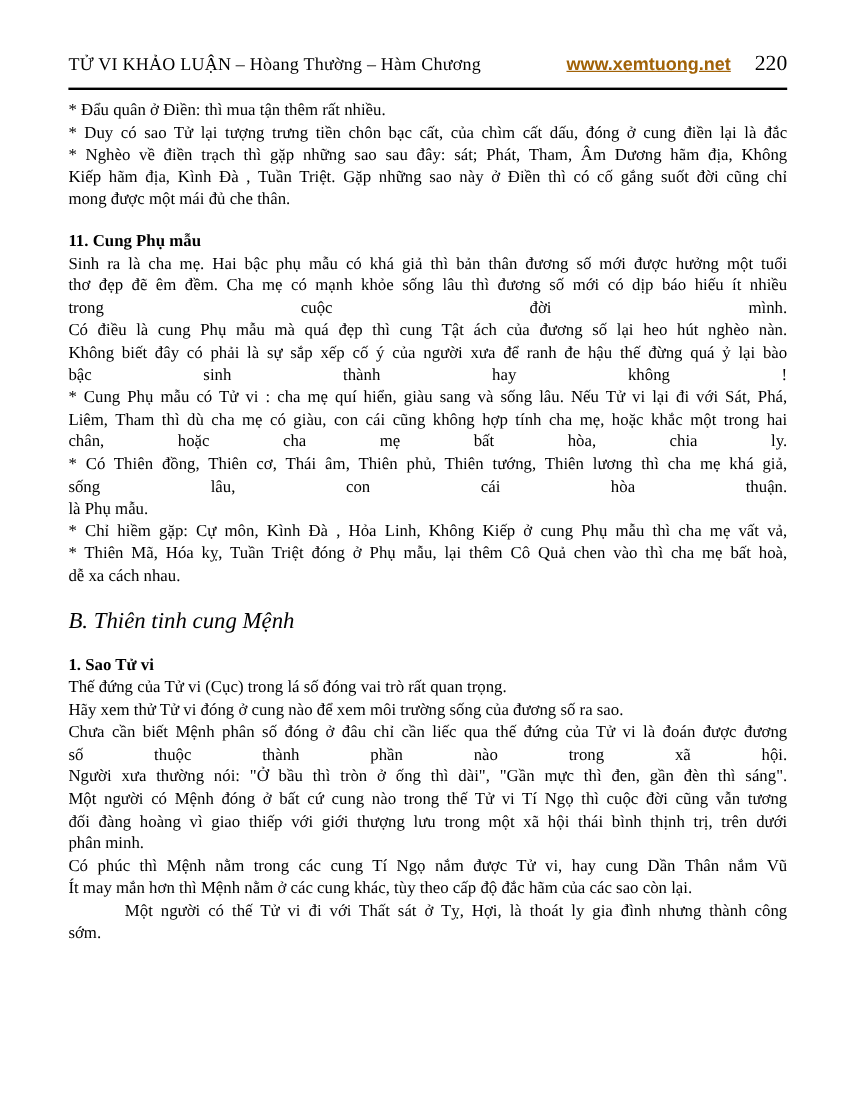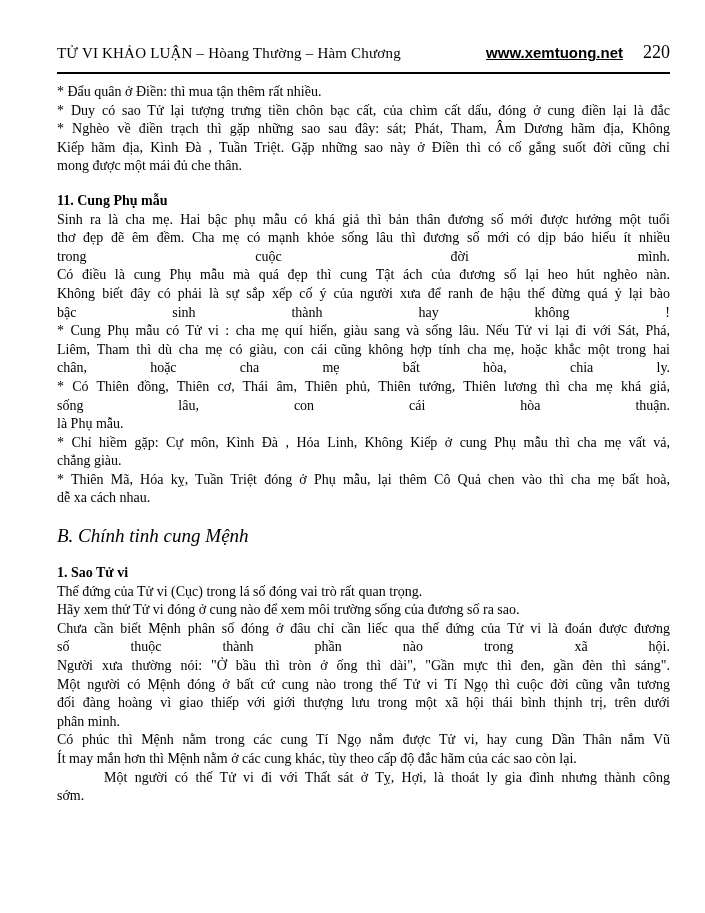--- a/index.html
+++ b/index.html
@@ -3,21 +3,21 @@
 <meta charset="utf-8">
 <style>
   html, body { margin: 0; padding: 0; }
   body {
     width: 705px; height: 913px;
     background: #ffffff;
     font-family: "Liberation Serif", serif;
     color: #000000;
     overflow: hidden;
   }
-  .page { padding: 42px 35px 0 57px; box-sizing: border-box; width: 705px; height: 913px; }
+  .page { padding: 42px 49px 0 57px; box-sizing: border-box; width: 705px; height: 913px; }
   .hdr {
     display: flex;
     align-items: baseline;
     font-size: 15px;
     line-height: 20px;
     white-space: nowrap;
   }
   .hdr-title { flex: 1 1 auto; letter-spacing: 0.2px; }
   .hdr-link {
     font-family: "Liberation Sans", sans-serif;
@@ -46,21 +46,21 @@
     line-height: 24px;
   }
   .spacer { width: 100%; }
 </style>
 </head>
 <body>
 
 <div class="page">
   <div class="hdr">
     <span class="hdr-title">TỬ VI KHẢO LUẬN – Hòang Thường – Hàm Chương</span>
-    <a class="hdr-link" style="color: #000000;">www.xemtuong.net</a>
+    <a class="hdr-link" style="color: #a16207;">www.xemtuong.net</a>
     <span class="hdr-page">220</span>
   </div>
   <hr class="rule">
   <div class="doc">
       <div class="line body">* Đẩu quân ở Điền: thì mua tận thêm rất nhiều.</div>
       <div class="line body fill">* Duy có sao Tử lại tượng trưng tiền chôn bạc cất, của chìm cất dấu, đóng ở cung điền lại là đắc</div>
       <div class="line body fill">* Nghèo về điền trạch thì gặp những sao sau đây: sát; Phát, Tham, Âm Dương hãm địa, Không</div>
       <div class="line body fill">Kiếp hãm địa, Kình Đà , Tuần Triệt. Gặp những sao này ở Điền thì có cố gắng suốt đời cũng chỉ</div>
       <div class="line body">mong được một mái đủ che thân.</div>
       <div class="spacer" style="height: 16px;"></div>
@@ -71,25 +71,24 @@
       <div class="line body fill">Có điều là cung Phụ mẫu mà quá đẹp thì cung Tật ách của đương số lại heo hút nghèo nàn.</div>
       <div class="line body fill">Không biết đây có phải là sự sắp xếp cố ý của người xưa để ranh đe hậu thế đừng quá ỷ lại bào</div>
       <div class="line body fill">bậc sinh thành hay không !</div>
       <div class="line body fill">* Cung Phụ mẫu có Tử vi : cha mẹ quí hiển, giàu sang và sống lâu. Nếu Tử vi lại đi với Sát, Phá,</div>
       <div class="line body fill">Liêm, Tham thì dù cha mẹ có giàu, con cái cũng không hợp tính cha mẹ, hoặc khắc một trong hai</div>
       <div class="line body fill">chân, hoặc cha mẹ bất hòa, chia ly.</div>
       <div class="line body fill">* Có Thiên đồng, Thiên cơ, Thái âm, Thiên phủ, Thiên tướng, Thiên lương thì cha mẹ khá giả,</div>
       <div class="line body fill">sống lâu, con cái hòa thuận.</div>
       <div class="line body">là Phụ mẫu.</div>
       <div class="line body fill">* Chỉ hiềm gặp: Cự môn, Kình Đà , Hỏa Linh, Không Kiếp ở cung Phụ mẫu thì cha mẹ vất vả,</div>
-      <div class="line body">chẳng giàu.</div>
       <div class="line body fill">* Thiên Mã, Hóa kỵ, Tuần Triệt đóng ở Phụ mẫu, lại thêm Cô Quả chen vào thì cha mẹ bất hoà,</div>
       <div class="line body">dễ xa cách nhau.</div>
       <div class="spacer" style="height: 16px;"></div>
-      <div class="line chapter">B. Chính tinh cung Mệnh</div>
+      <div class="line chapter">B. Thiên tinh cung Mệnh</div>
       <div class="spacer" style="height: 16px;"></div>
       <div class="line heading">1. Sao Tử vi</div>
       <div class="line body">Thế đứng của Tử vi (Cục) trong lá số đóng vai trò rất quan trọng.</div>
       <div class="line body">Hãy xem thử Tử vi đóng ở cung nào để xem môi trường sống của đương số ra sao.</div>
       <div class="line body fill">Chưa cần biết Mệnh phân số đóng ở đâu chỉ cần liếc qua thế đứng của Tử vi là đoán được đương</div>
       <div class="line body fill">số thuộc thành phần nào trong xã hội.</div>
       <div class="line body fill">Người xưa thường nói: "Ở bầu thì tròn ở ống thì dài", "Gần mực thì đen, gần đèn thì sáng".</div>
       <div class="line body fill">Một người có Mệnh đóng ở bất cứ cung nào trong thế Tử vi Tí Ngọ thì cuộc đời cũng vẫn tương</div>
       <div class="line body fill">đối đàng hoàng vì giao thiếp với giới thượng lưu trong một xã hội thái bình thịnh trị, trên dưới</div>
       <div class="line body">phân minh.</div>

